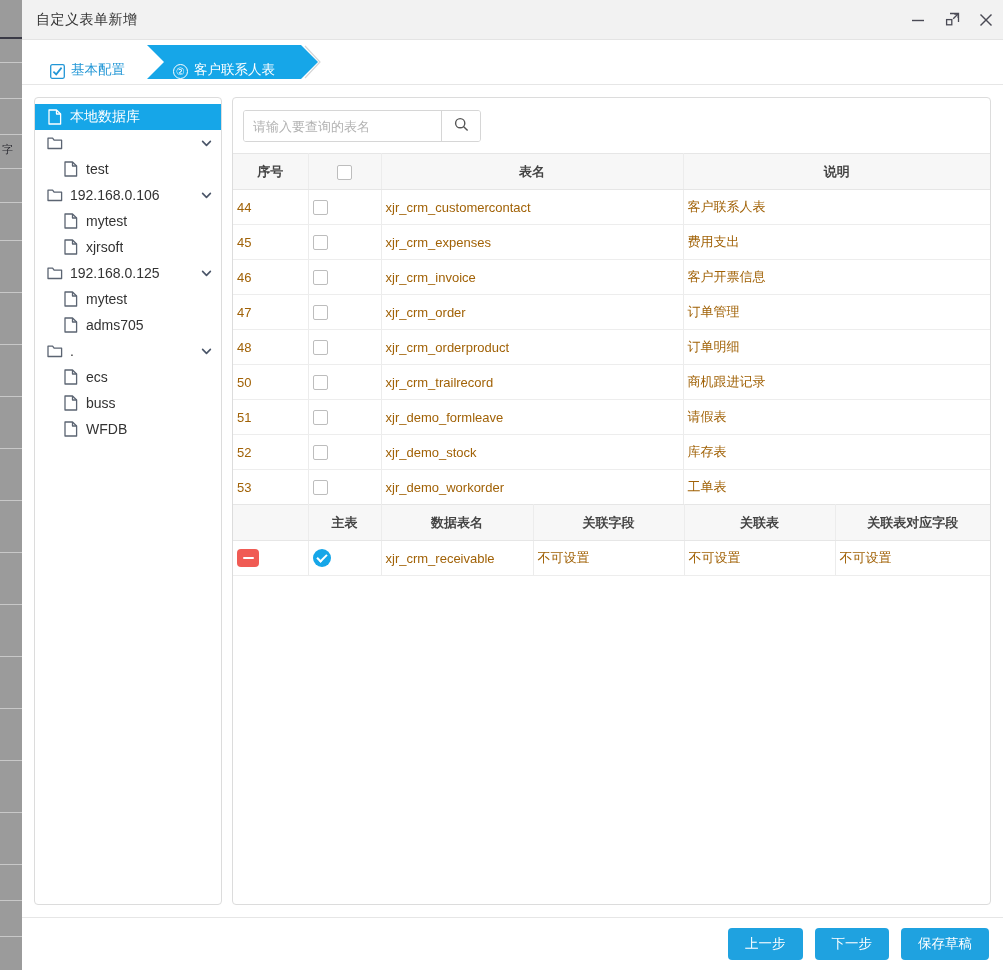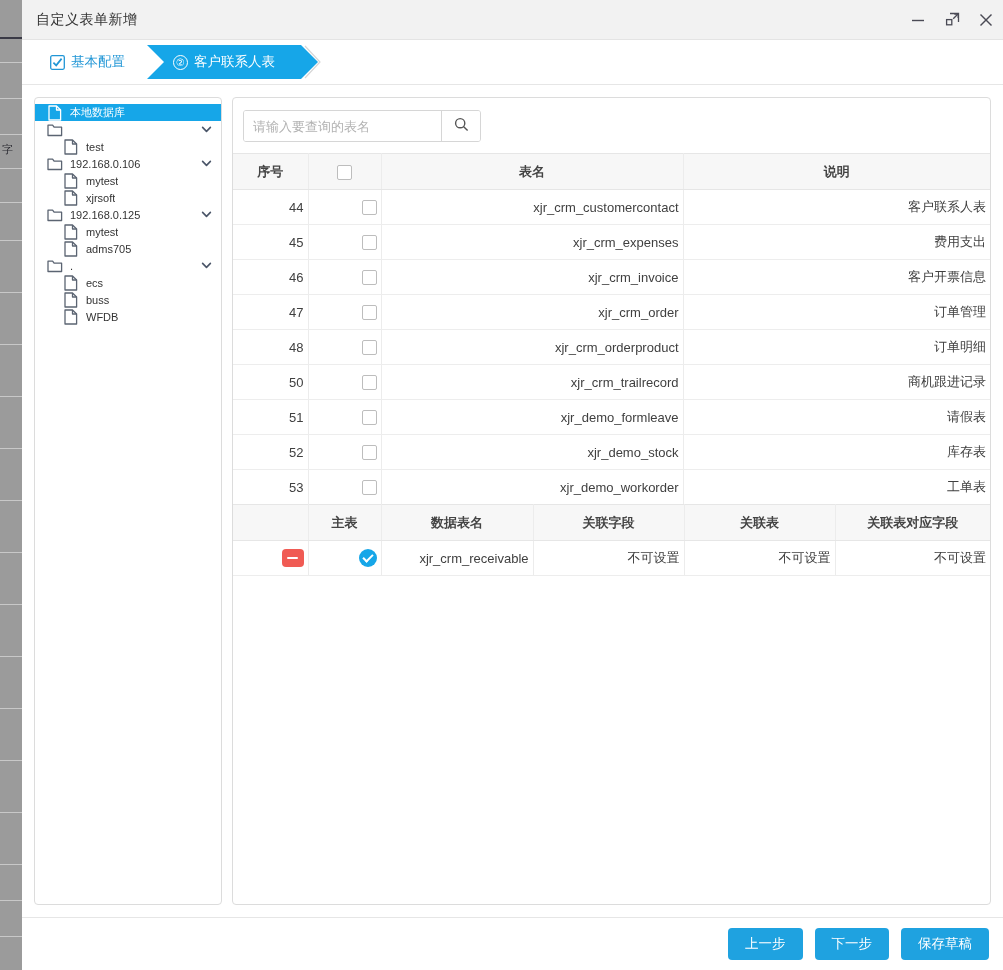--- a/index.html
+++ b/index.html
@@ -56,21 +56,21 @@
   .win-btn svg { display: block; }
 
   
   #stepsbar {
     height: 45px; flex: 0 0 45px;
     background: #ffffff; border-bottom: 1px solid #e6e6e6;
     display: flex; align-items: center; padding-left: 14px;
     position: relative;
   }
   .step {
-    position: relative; height: 34px; display: flex; align-items: center;
+    position: relative; height: 34px; display: flex; align-items: flex-end;
     padding: 0 26px 0 14px; font-size: 13.5px; color: #2196d6;
     white-space: nowrap;
   }
   .step .stepicon { margin-right: 6px; display: inline-flex; align-items: center; }
   .step.active {
     background: #16a6e8; color: #ffffff; margin-left: -4px;
     padding-left: 26px;
   }
   .step.active:before {
     content: ""; position: absolute; right: -17px; top: 0;
@@ -94,22 +94,22 @@
     min-height: 0;
   }
 
   
   #tree-panel {
     width: 188px; flex: 0 0 188px;
     border: 1px solid #dcdcdc; border-radius: 4px;
     background: #ffffff; overflow: hidden; padding-top: 6px;
   }
   .tree-row {
-    height: 17px; display: flex; align-items: center;
-    font-size: 11px; color: #333; cursor: pointer; position: relative;
+    height: 26px; display: flex; align-items: center;
+    font-size: 14px; color: #333; cursor: pointer; position: relative;
     padding-right: 8px;
   }
   .tree-row.selected { background: #16a6e8; color: #ffffff; }
   .tree-row .ticon { display: inline-flex; align-items: center; justify-content: center;
                      width: 16px; height: 16px; margin-right: 7px; flex: 0 0 16px; }
   .tree-row .tlabel { white-space: nowrap; overflow: hidden; text-overflow: ellipsis; }
   .tree-row .chev { margin-left: auto; display: inline-flex; align-items: center; color: #4a5568; }
   .lvl0 { padding-left: 12px; }
   .lvl1 { padding-left: 28px; }
 
@@ -140,21 +140,21 @@
 
   
   table { border-collapse: collapse; width: 100%; table-layout: fixed; }
   .tbl th {
     background: #f7f7f7; font-size: 13px; font-weight: bold; color: #444;
     height: 36px; border-top: 1px solid #e6e6e6; border-bottom: 1px solid #e6e6e6;
     border-right: 1px solid #ececec; text-align: center; padding: 0 4px;
   }
   .tbl th:last-child { border-right: 0; }
   .tbl td {
-    height: 35px; font-size: 13px; color: #404040; text-align: right;
+    height: 35px; font-size: 13px; color: #a16207; text-align: left;
     border-bottom: 1px solid #ededed; border-right: 1px solid #ececec;
     padding: 0 4px; overflow: hidden; text-overflow: ellipsis; white-space: nowrap;
   }
   .tbl td:last-child { border-right: 0; }
   .cw-seq { width: 75px; }
   .cw-chk { width: 73px; }
   .cw-name { width: 302px; }
 
   .cb {
     width: 15px; height: 15px; border: 1px solid #bdbdbd; border-radius: 2px;

